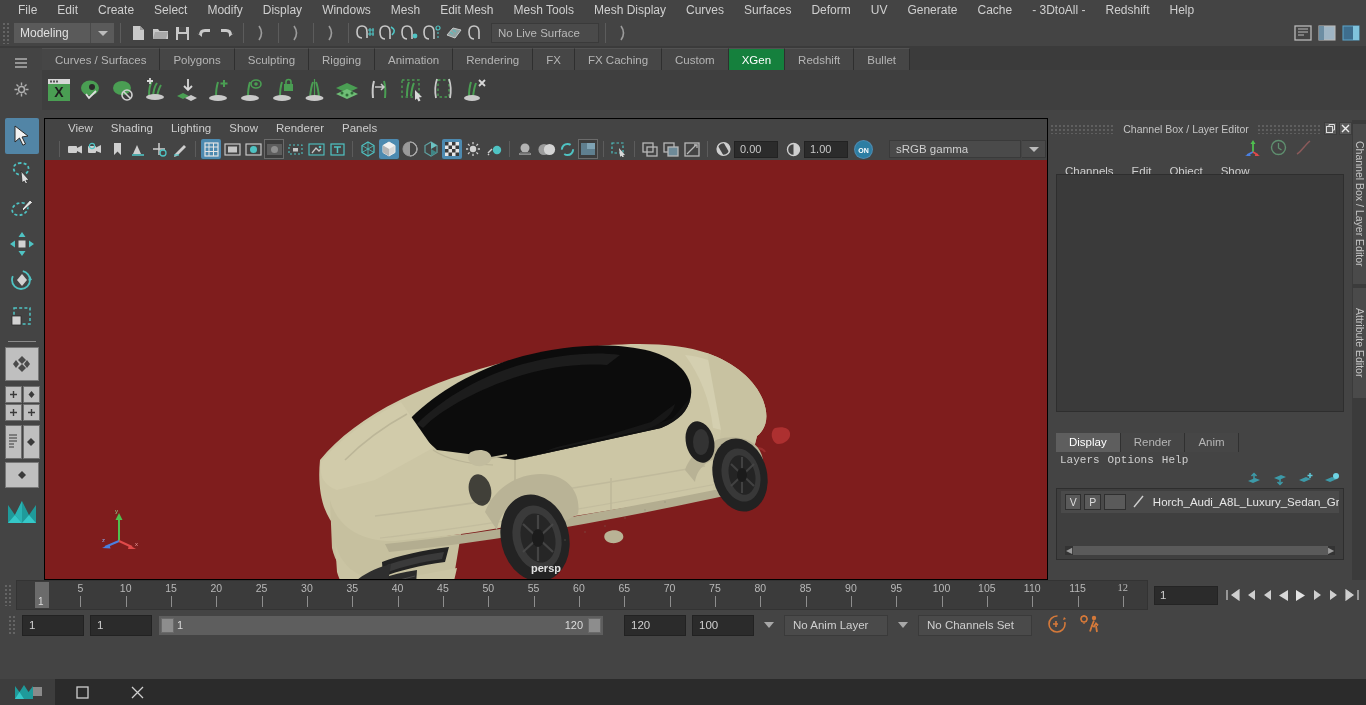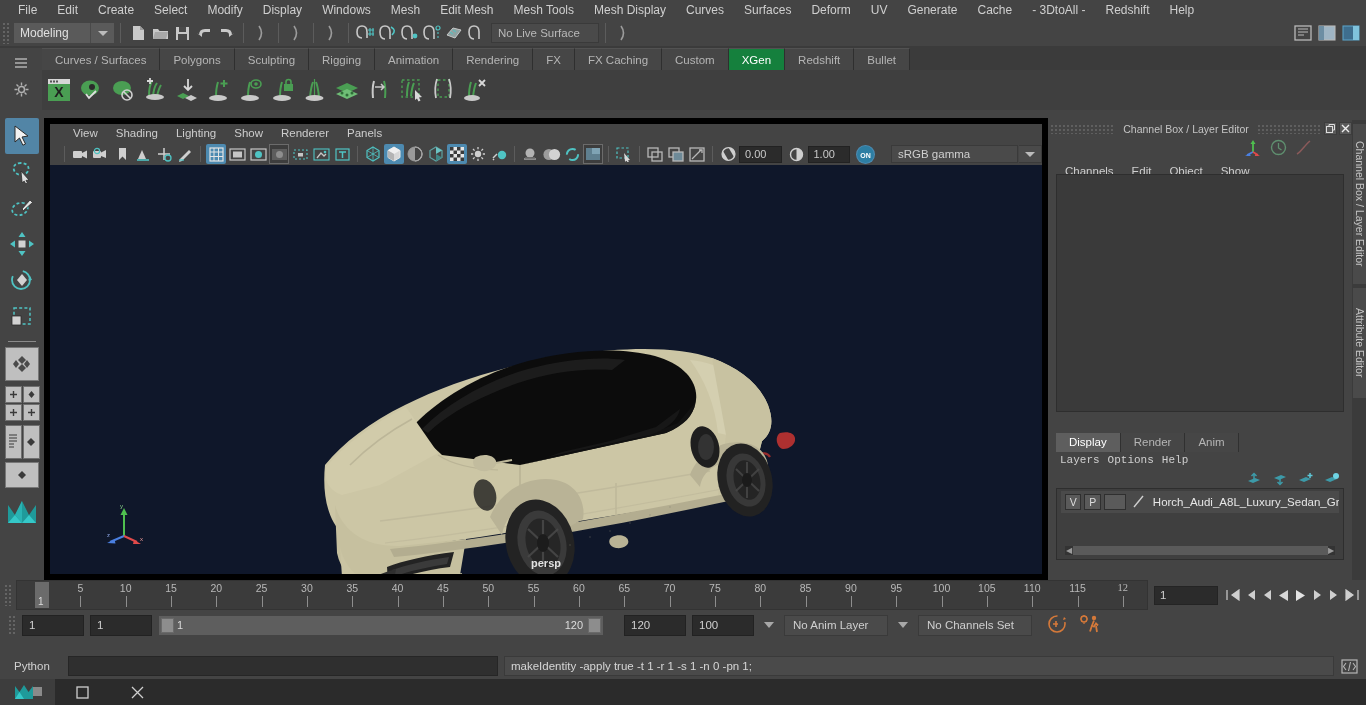--- a/index.html
+++ b/index.html
@@ -50,35 +50,35 @@
   .tool { width:34px; height:36px; display:flex; align-items:center; justify-content:center; }
   .tool.sel { background:#5285a6; border-radius:2px; }
   .tbx-sep { width:28px; height:1px; background:#8a8a8a; margin:7px 0 4px; }
   .qbox { width:34px;height:34px;background:#bfbfbf;border:1px solid #777;display:flex;align-items:center;justify-content:center;}
   .qgrid { display:grid; grid-template-columns:17px 17px; grid-template-rows:17px 17px; gap:1px; }
   .qcell { background:#bfbfbf; border:1px solid #6f6f6f; display:flex;align-items:center;justify-content:center;}
   .qgrid2 { display:grid; grid-template-columns:17px 17px; grid-template-rows:34px; gap:1px;}
 
   
   .vpwrap { position:absolute; left:44px; top:118px; width:1004px; bottom:125px; background:#3a3a3a;
-            border:6px solid #000000; }
+            border:1px solid #000000; }
   .vpmenu { height:19px; background:#444; display:flex; align-items:center; padding-left:14px; }
   .vpmenu .mi { padding:0 9px; font-size:11.5px; color:#cdcdcd; line-height:19px; }
   .vptools { height:22px; background:#444; display:flex; align-items:center; padding-left:10px; gap:1px;}
   .vpb { width:20px;height:20px;display:flex;align-items:center;justify-content:center;flex:none;}
   .vpb.on { background:#4d8ab0; border-radius:2px; }
   .vpb.frame { border:1px solid #6b6b6b; background:#3d3d3d; }
   .vsep { width:1px;height:16px;background:#5c5c5c;margin:0 4px;flex:none;}
   .numfield { width:44px;height:17px;background:#2b2b2b;border:1px solid #222;color:#c9c9c9;
               font-size:11px;line-height:15px;text-align:left;padding-left:5px;}
   .gammabox { width:132px;height:18px;background:#4a4a4a;border:1px solid #3a3a3a;color:#cfcfcf;
               font-size:11.5px;line-height:16px;padding-left:6px;}
   .gammaarrow { width:24px;height:18px;background:#4a4a4a;border:1px solid #3a3a3a;border-left:none;
                 display:flex;align-items:center;justify-content:center;}
-  .viewport { position:absolute; left:0; right:0; top:41px; bottom:0; background:#0f172a; overflow:hidden; }
+  .viewport { position:absolute; left:0; right:0; top:41px; bottom:0; background:#7f1d1d; overflow:hidden; }
   .persplabel { position:absolute; bottom:5px; left:0; right:0; text-align:center; font-size:11px;
                 color:#e2e2e2; font-weight:bold; }
   .axisgiz { position:absolute; left:54px; bottom:28px; width:46px; height:46px; }
 
   
   .rpanel { position:absolute; left:1050px; top:120px; right:14px; bottom:125px; background:#444; }
   .rptitle { height:17px; display:flex; align-items:center; font-size:10.5px; color:#c4c4c4; }
   .dots { flex:1; height:10px; background:radial-gradient(circle,#5f5f5f 0.7px,transparent 1px) 0 0/4px 4px; }
   .rpttl { padding:0 8px; white-space:nowrap; }
   .winbtn { width:13px;height:13px;background:#5a5a5a;border:1px solid #3d3d3d;margin-left:2px;
@@ -1128,31 +1128,20 @@
             <circle cx="6" cy="5" r="3" fill="none" stroke="#d4793a" stroke-width="1.4"></circle>
             <path d="M6 1v1.5M6 8.5V10M2 5h1.5M8.5 5H10M3.3 2.3l1 1M7.7 6.7l1 1M8.7 2.3l-1 1M4.3 6.7l-1 1" stroke="#d4793a" stroke-width="1.2"></path>
             <circle cx="16" cy="4" r="2.2" fill="#d4793a"></circle>
             <path d="M16 6.5l-2 5 2 1 2-3 2 2" stroke="#d4793a" stroke-width="1.8" fill="none"></path>
             <path d="M14 11.5l-2 6M18 12l1 6" stroke="#d4793a" stroke-width="1.8" fill="none"></path>
           </svg>
       </div>
     </div>
   </div>
 
-  <div class="cmdline">
-    <div class="cmdlabel">Python</div>
-    <input class="cmdinput" value="" style="">
-    <div class="cmdout">makeIdentity -apply true -t 1 -r 1 -s 1 -n 0 -pn 1;</div>
-    <div class="cmdicon">
-      <svg width="17" height="15" viewBox="0 0 17 15">
-          <rect x="1" y="1" width="15" height="13" fill="none" stroke="#b6b6b6" stroke-width="1.2"></rect>
-          <path d="M5 4L2.5 7.5 5 11M12 4l2.5 3.5L12 11M9.5 3l-2 9" stroke="#b6b6b6" stroke-width="1.1" fill="none"></path>
-        </svg>
-    </div>
-  </div>
 
   <div class="taskbar">
     <div class="tbi active">
       <svg width="30" height="18" viewBox="0 0 30 18">
         <path d="M2 16V3l4.5 6L11 2l4.5 7L20 3v13z" fill="#1f9a9a"></path>
         <path d="M2 16l4.5-7L11 16z" fill="#35c8c8"></path>
         <rect x="20" y="4" width="9" height="9" fill="#8a8a8a"></rect>
       </svg>
     </div>
     <div class="tbi">

